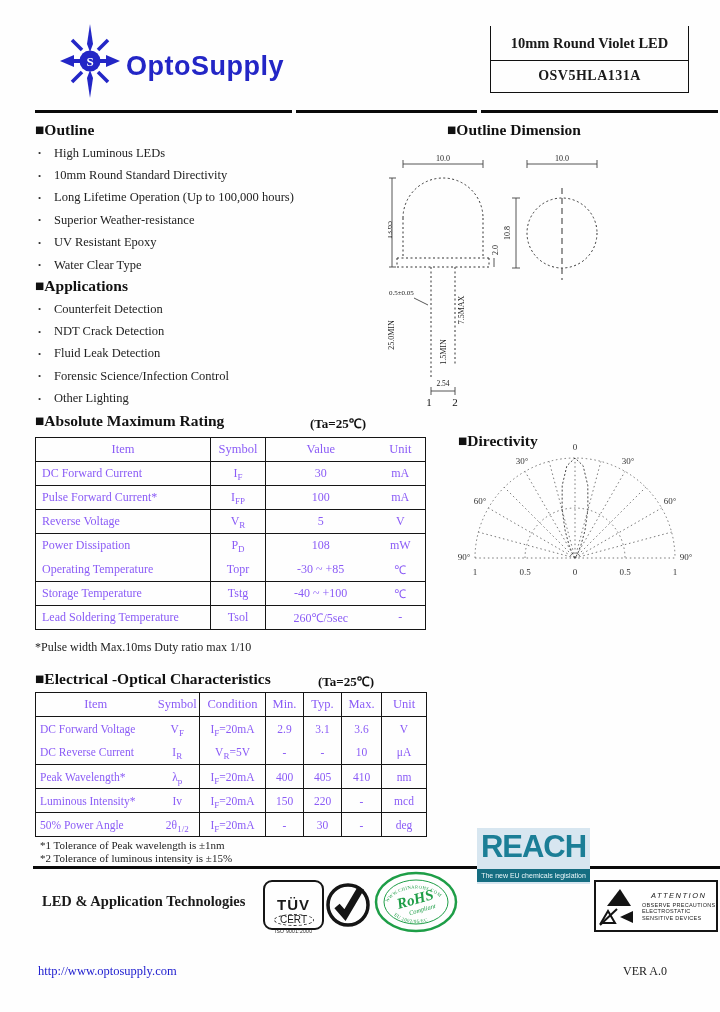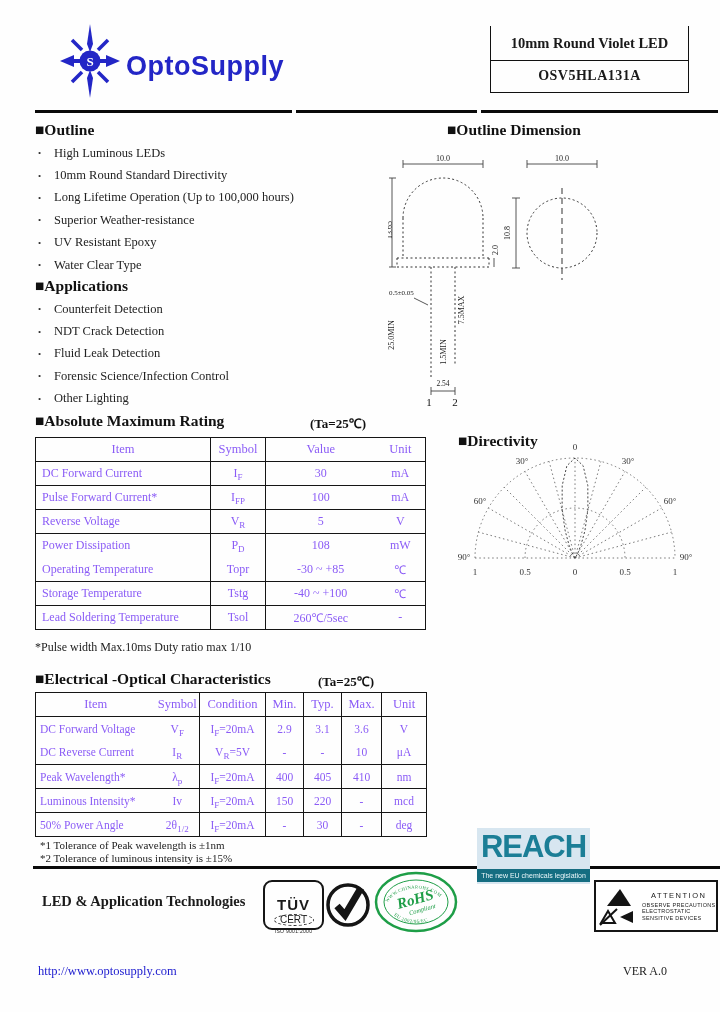--- a/index.html
+++ b/index.html
@@ -56,21 +56,21 @@
   .tuv-l3{font-size:5px;margin-top:2px;letter-spacing:.3px;}
   .check-wrap{position:absolute;left:324px;top:880px;}
   .reach-box{position:absolute;left:477px;top:828px;width:113px;height:56px;background:#d7e6f0;}
   .reach-main{font-family:"Liberation Sans",sans-serif;font-weight:bold;font-size:31px;line-height:38px;
               color:#1b7e96;text-align:center;letter-spacing:-1px;}
   .reach-bar{position:absolute;left:0;bottom:2px;width:113px;height:13px;background:#156d81;color:#eaf6fa;
              font-family:"Liberation Sans",sans-serif;font-size:7px;line-height:13px;text-align:center;}
   .esd-box{position:absolute;left:594px;top:880px;width:120px;height:48px;border:2px solid #151515;
            background:#fff;display:flex;align-items:center;}
   .esd-text{font-family:"Liberation Sans",sans-serif;margin-left:2px;}
-  .esd-title{font-size:7.5px;letter-spacing:1.5px;text-align:center;margin-bottom:2px;}
+  .esd-title{font-size:7.5px;letter-spacing:1.5px;text-align:center;margin-bottom:2px;font-style:italic;}
   .esd-line{font-size:5.5px;line-height:6.5px;letter-spacing:.3px;color:#222;}
   .url{position:absolute;left:38px;top:964px;font-size:12.5px;color:#2322d0;text-decoration:none;}
   .ver{position:absolute;left:623px;top:964px;font-size:12px;color:#222;}
   svg text{font-family:"Liberation Serif",serif;}
 </style>
 </head>
 <body>
 
 <div class="page">
 

